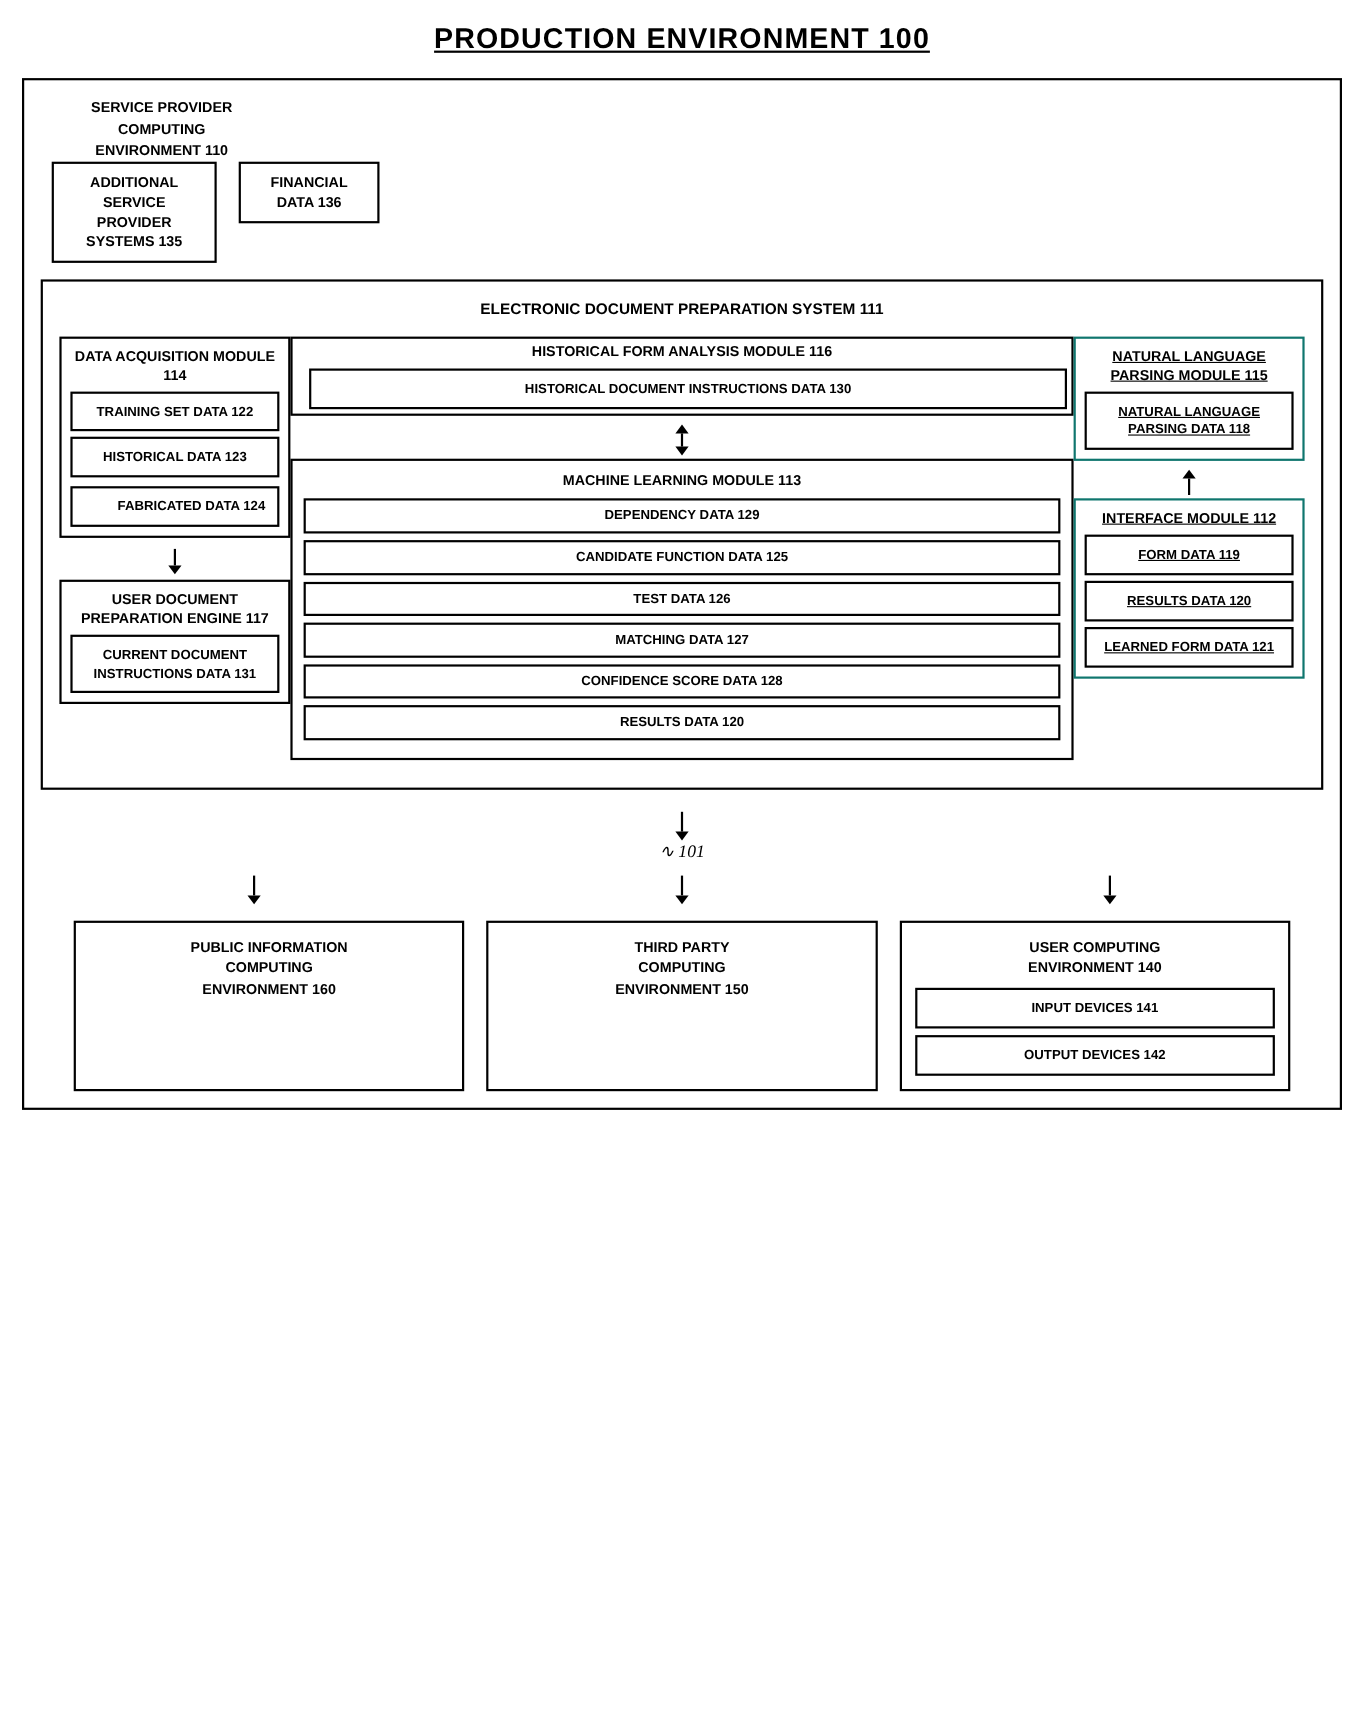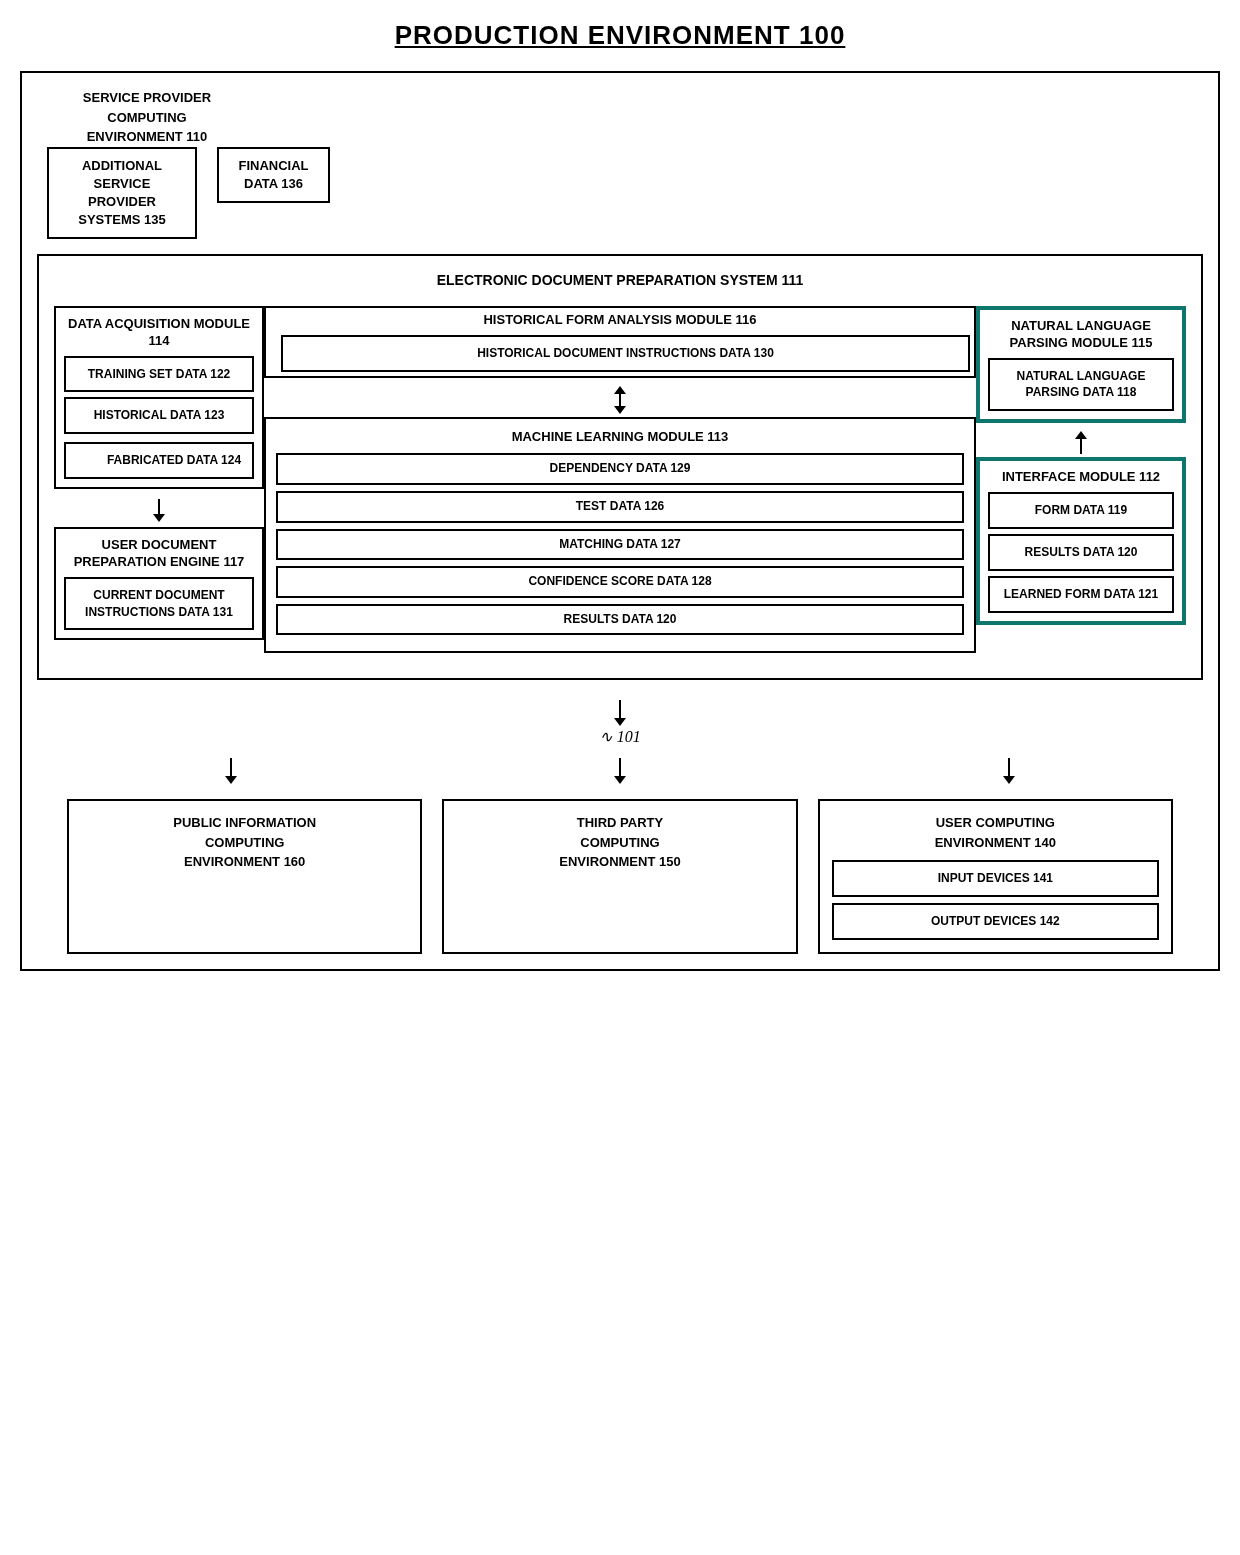--- a/index.html
+++ b/index.html
@@ -167,23 +167,24 @@
     .hfa-title {
       font-size: 13px;
       font-weight: bold;
       text-align: center;
       margin-bottom: 6px;
       line-height: 1.3;
     }
 
     
     .right-module {
-      border: 4px solid #0f766e;
+      border: 2px solid #0f766e;
       padding: 8px;
       margin-bottom: 8px;
+      text-decoration: underline;
     }
     .right-title {
       font-size: 13px;
       font-weight: bold;
       text-align: center;
       margin-bottom: 6px;
       line-height: 1.3;
     }
 
     
@@ -222,21 +223,21 @@
 
   <div class="top-row">
     <div class="top-label" style="white-space:pre-line;">SERVICE PROVIDER
 COMPUTING
 ENVIRONMENT 110</div>
     <div class="top-center">
       <div class="box" style="width:150px;">ADDITIONAL
 SERVICE
 PROVIDER
 SYSTEMS 135</div>
-      <div class="box" style="width:113px;">FINANCIAL
+      <div class="box" style="width:128px;">FINANCIAL
 DATA
 136</div>
     </div>
   </div>
 
   <div class="edps-box">
     <div class="edps-title">ELECTRONIC DOCUMENT PREPARATION
 SYSTEM 111</div>
 
     <div class="edps-inner">
@@ -284,20 +285,22 @@
         <div style="display:flex;flex-direction:column;align-items:center;margin:3px 0;">
           <div class="arrow-head-up"></div>
           <div class="arrow-line" style="height:12px;"></div>
           <div class="arrow-head-down"></div>
         </div>
 
         <div class="ml-module">
           <div class="ml-title">MACHINE LEARNING
 MODULE 113</div>
           <div class="ml-item">DEPENDENCY DATA 129</div>
+          <div class="ml-item">CANDIDATE FUNCTION
+DATA 125</div>
           <div class="ml-item">TEST DATA 126</div>
           <div class="ml-item">MATCHING DATA 127</div>
           <div class="ml-item">CONFIDENCE SCORE
 DATA 128</div>
           <div class="ml-item">RESULTS DATA 120</div>
         </div>
 
       </div>
 
       <div class="col-right">

